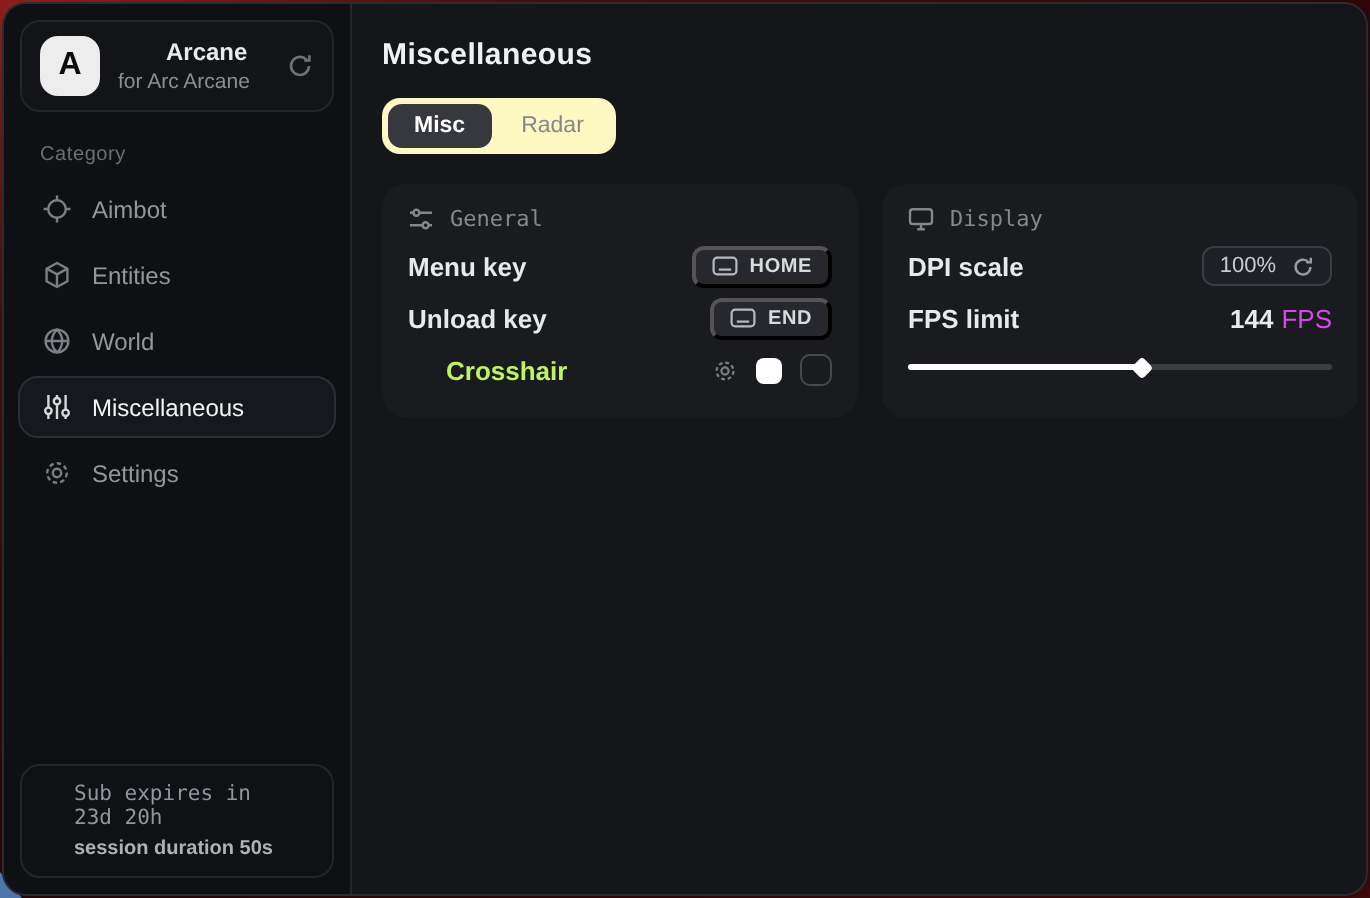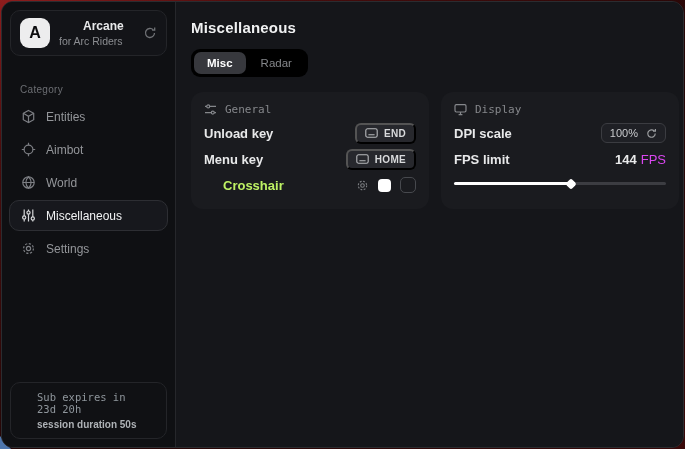--- a/index.html
+++ b/index.html
@@ -23,40 +23,40 @@
     margin:8px; padding:7px 9px; border:1px solid #242529; border-radius:10px;
     background:#131418; display:flex; align-items:center; gap:9px;
   }
   .logo{
     width:30px; height:30px; border-radius:9px; background:#ededee; color:#0c0c0e;
     font-weight:bold; font-size:16px; display:flex; align-items:center; justify-content:center;
   }
   .brand-title{ font-size:12px; font-weight:bold; color:#e8e9ea;margin-left:24px; }
   .brand-sub{ font-size:10.5px; color:#8b8d91; margin-top:2px; }
   .brand-sync{ margin-left:auto; color:#6f7175; display:flex; cursor:pointer; }
-  .category{ margin:28px 0 6px 18px; font-size:10px; color:#6c6e73; letter-spacing:.3px; }
+  .category{ margin:16px 0 6px 18px; font-size:10px; color:#6c6e73; letter-spacing:.3px; }
   .side-items{ display:flex; flex-direction:column; gap:2px; padding:0 7px; }
   .side-item{
     display:flex; align-items:center; gap:10px; padding:7px 11px; border-radius:10px;
     font-size:12px; color:#94969a; border:1px solid transparent; cursor:pointer;
   }
   .side-item .ic{ display:flex; color:#7c7e83; }
   .side-item.active{ background:#17181d; border-color:#2d2e33; color:#f2f3f4; }
   .side-item.active .ic{ color:#d7d8da; }
   .sub-box{
     position:absolute; left:8px; right:8px; bottom:8px; border:1px solid #242529;
     border-radius:10px; padding:8px 26px; background:#101114;
   }
   .sub-line1{ font-family:"DejaVu Sans Mono", monospace; font-size:10.5px; color:#8f969c; }
   .sub-line2{ font-size:10px; font-weight:bold; color:#aeb2b6; margin-top:4px; }
   
   .main{ flex:1; padding:17px 15px; background:#15161a; }
   .page-title{ font-size:15px; font-weight:bold; color:#f0f1f2; letter-spacing:.2px; }
   .tabbar{
-    display:inline-flex; margin-top:13px; background:#000000; border-radius:9px; padding:3px; gap:2px;
+    display:inline-flex; margin-top:13px; background:#fef9c3; border-radius:9px; padding:3px; gap:2px;
   }
   .tab{ padding:5px 13px; font-size:11.5px; color:#85878b; border-radius:7px; cursor:pointer; }
   .tab.active{ background:#37383d; color:#ffffff; font-weight:bold; }
   .cards{ display:flex; gap:12px; margin-top:15px; }
   .card{ width:238px; background:#1a1b1f; border-radius:12px; padding:11px 13px; }
   .card-head{
     display:flex; align-items:flex-start; gap:8px; color:#85878b;
     font-family:"DejaVu Sans Mono", monospace; font-size:11px; margin-bottom:4px;
   }
   .row{ display:flex; align-items:center; justify-content:space-between; height:26px; }
@@ -94,50 +94,50 @@
 <div class="bg-triangle"></div>
 
 <div class="window">
 
   <aside class="sidebar">
 
     <div class="brand-card">
       <div class="logo">A</div>
       <div>
         <div class="brand-title">Arcane</div>
-        <div class="brand-sub">for Arc Riders</div>
+        <div class="brand-sub">for Arc Arcane</div>
       </div>
       <span class="brand-sync">
         <svg width="14" height="14" viewBox="0 0 14 14" fill="none" stroke="currentColor" stroke-width="1.3">
           <path d="M11.5 7a4.5 4.5 0 1 1-1.3-3.2"></path>
           <path d="M11.7 1.6v2.6H9.1"></path>
         </svg>
       </span>
     </div>
 
     <div class="category">Category</div>
 
     <nav class="side-items">
       <div class="side-item">
         <span class="ic">
           <svg width="15" height="15" viewBox="0 0 15 15" fill="none" stroke="currentColor" stroke-width="1.2">
+            <circle cx="7.5" cy="7.5" r="4.4"></circle>
+            <path d="M7.5 0.8v2.4M7.5 11.8v2.4M0.8 7.5h2.4M11.8 7.5h2.4"></path>
+          </svg>
+        </span>
+        <span>Aimbot</span>
+      </div>
+      <div class="side-item">
+        <span class="ic">
+          <svg width="15" height="15" viewBox="0 0 15 15" fill="none" stroke="currentColor" stroke-width="1.2">
             <path d="M7.5 1.5l5.2 2.8v6.4L7.5 13.5 2.3 10.7V4.3z"></path>
             <path d="M2.3 4.3l5.2 2.9 5.2-2.9M7.5 7.2v6.3"></path>
           </svg>
         </span>
         <span>Entities</span>
-      </div>
-      <div class="side-item">
-        <span class="ic">
-          <svg width="15" height="15" viewBox="0 0 15 15" fill="none" stroke="currentColor" stroke-width="1.2">
-            <circle cx="7.5" cy="7.5" r="4.4"></circle>
-            <path d="M7.5 0.8v2.4M7.5 11.8v2.4M0.8 7.5h2.4M11.8 7.5h2.4"></path>
-          </svg>
-        </span>
-        <span>Aimbot</span>
       </div>
       <div class="side-item">
         <span class="ic">
           <svg width="15" height="15" viewBox="0 0 15 15" fill="none" stroke="currentColor" stroke-width="1.2">
             <circle cx="7.5" cy="7.5" r="5.7"></circle>
             <path d="M1.8 7.5h11.4M7.5 1.8c1.8 1.7 2.6 3.6 2.6 5.7s-.8 4-2.6 5.7c-1.8-1.7-2.6-3.6-2.6-5.7s.8-4 2.6-5.7z"></path>
           </svg>
         </span>
         <span>World</span>
       </div>
@@ -186,42 +186,42 @@
             <svg width="13" height="13" viewBox="0 0 13 13" fill="none" stroke="currentColor" stroke-width="1.2">
               <path d="M1 3.4h11M1 9.6h11"></path>
               <circle cx="4.2" cy="3.4" r="1.5" fill="#1a1b1f"></circle>
               <circle cx="8.8" cy="9.6" r="1.5" fill="#1a1b1f"></circle>
             </svg>
           </span>
           <span>General</span>
         </div>
 
         <div class="row">
+          <span class="row-label">Menu key</span>
+          <button class="keycap">
+            <span class="ic">
+              <svg width="13" height="10" viewBox="0 0 13 10" fill="none" stroke="currentColor" stroke-width="1.1">
+                <rect x="0.8" y="0.8" width="11.4" height="8.4" rx="1.8"></rect>
+                <path d="M3.4 6.8h6.2"></path>
+              </svg>
+            </span>
+            <span>HOME</span>
+          </button>
+        </div>
+
+        <div class="row">
           <span class="row-label">Unload key</span>
           <button class="keycap">
             <span class="ic">
               <svg width="13" height="10" viewBox="0 0 13 10" fill="none" stroke="currentColor" stroke-width="1.1">
                 <rect x="0.8" y="0.8" width="11.4" height="8.4" rx="1.8"></rect>
                 <path d="M3.4 6.8h6.2"></path>
               </svg>
             </span>
             <span>END</span>
-          </button>
-        </div>
-
-        <div class="row">
-          <span class="row-label">Menu key</span>
-          <button class="keycap">
-            <span class="ic">
-              <svg width="13" height="10" viewBox="0 0 13 10" fill="none" stroke="currentColor" stroke-width="1.1">
-                <rect x="0.8" y="0.8" width="11.4" height="8.4" rx="1.8"></rect>
-                <path d="M3.4 6.8h6.2"></path>
-              </svg>
-            </span>
-            <span>HOME</span>
           </button>
         </div>
 
         <div class="row disabled">
           <span class="row-label">Crosshair</span>
           <span class="cross-controls">
             <span class="mini-gear">
               <svg width="13" height="13" viewBox="0 0 13 13" fill="none" stroke="currentColor" stroke-width="1.1">
                 <circle cx="6.5" cy="6.5" r="1.8"></circle>
                 <circle cx="6.5" cy="6.5" r="4.2" stroke-dasharray="1.9 1.4"></circle>

